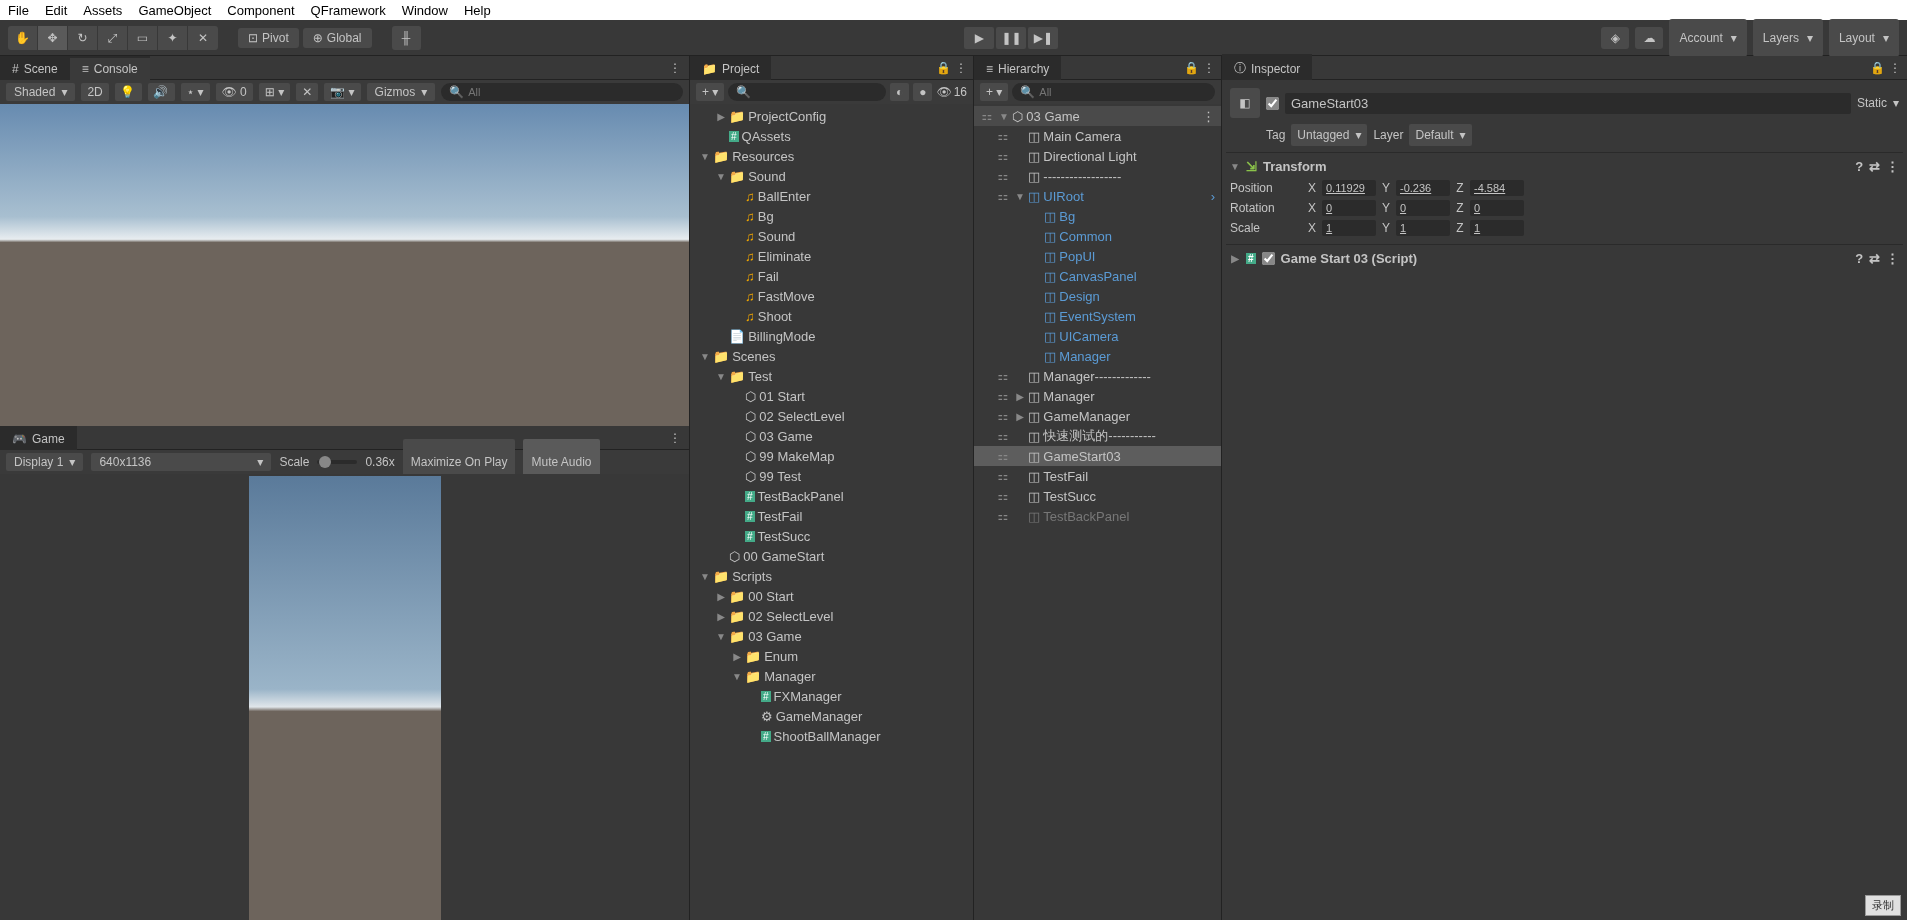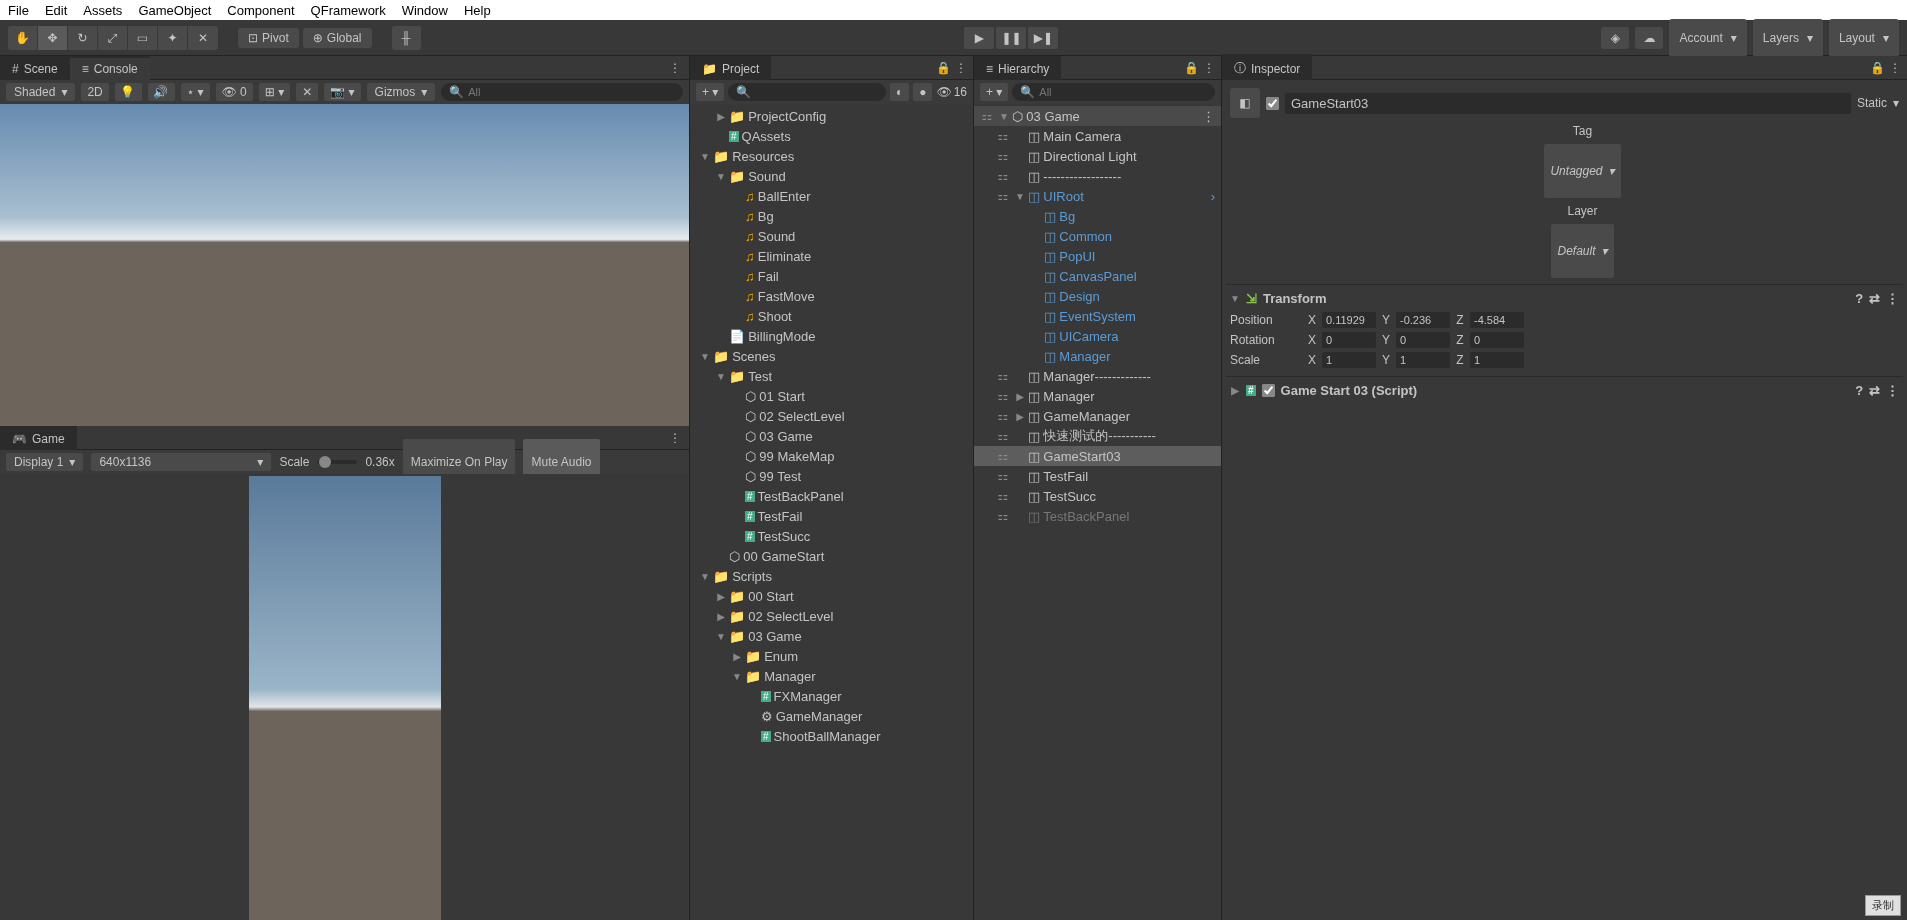--- a/index.html
+++ b/index.html
@@ -50,29 +50,29 @@
 .hier-row { display:flex; align-items:center; height:20px; cursor:pointer; gap:3px; font-size:13px; }
 .hier-row.selected { background:#5d5d5d; }
 .hier-row.hl { color:#5b9bd5; }
 .hier-row.dim { color:#777; }
 .hier-icon { width:18px; text-align:center; color:#888; font-size:12px; }
 .scene-row { background:#4a4a4a; }
 .inspector-body { flex:1; overflow-y:auto; background:#383838; padding:4px; }
 .insp-header { display:flex; align-items:center; gap:6px; padding:4px; }
 .cube-icon { width:30px; height:30px; background:#4a4a4a; border-radius:3px; display:flex; align-items:center; justify-content:center; }
 .insp-name { background:#2b2b2b; padding:3px 6px; border-radius:2px; flex:1; font-size:13px; }
-.insp-tag-row { display:flex; align-items:center; gap:6px; padding:2px 4px 6px 40px; font-size:12px;flex-direction:column; }
-.tag-dd { background:#4a4a4a; padding:20px 6px; border-radius:2px; display:flex; align-items:center; gap:6px; cursor:pointer;font-style:italic; }
+.insp-tag-row { display:flex; align-items:center; gap:6px; padding:2px 4px 6px 40px; font-size:12px; }
+.tag-dd { background:#4a4a4a; padding:4px 6px; border-radius:2px; display:flex; align-items:center; gap:6px; cursor:pointer; }
 .component { border-top:1px solid #2a2a2a; padding:4px 0; }
 .comp-header { display:flex; align-items:center; gap:6px; padding:2px 4px; font-size:13px; font-weight:bold; }
 .comp-body { padding:2px 4px; }
 .vec-row { display:flex; align-items:center; gap:4px; padding:2px 0; font-size:12px; }
 .vec-label { width:72px; }
 .vec-axis { width:12px; text-align:center; }
-.vec-input { background:#2b2b2b; border:none; color:#c4c4c4; padding:2px 4px; width:54px; font-size:11px; border-radius:2px; }
+.vec-input { background:#2b2b2b; border:none; color:#c4c4c4; padding:2px 4px; width:54px; font-size:11px; border-radius:2px;text-decoration:underline; }
 .add-comp-btn { background:#4a4a4a; padding:6px; text-align:center; border-radius:3px; margin:8px 12px; cursor:pointer; font-size:13px; }
 .lock-icon { margin-left:auto; margin-right:4px; }
 .eye-count { display:flex; align-items:center; gap:2px; }
 .record-btn { position:fixed; bottom:4px; right:6px; background:#e0e0e0; color:#333; padding:2px 6px; font-size:11px; border:1px solid #999; cursor:pointer; }
 input[type=checkbox] { accent-color:#888; }
 </style>
 </head>
 <body>
 
 <div class="menubar">

